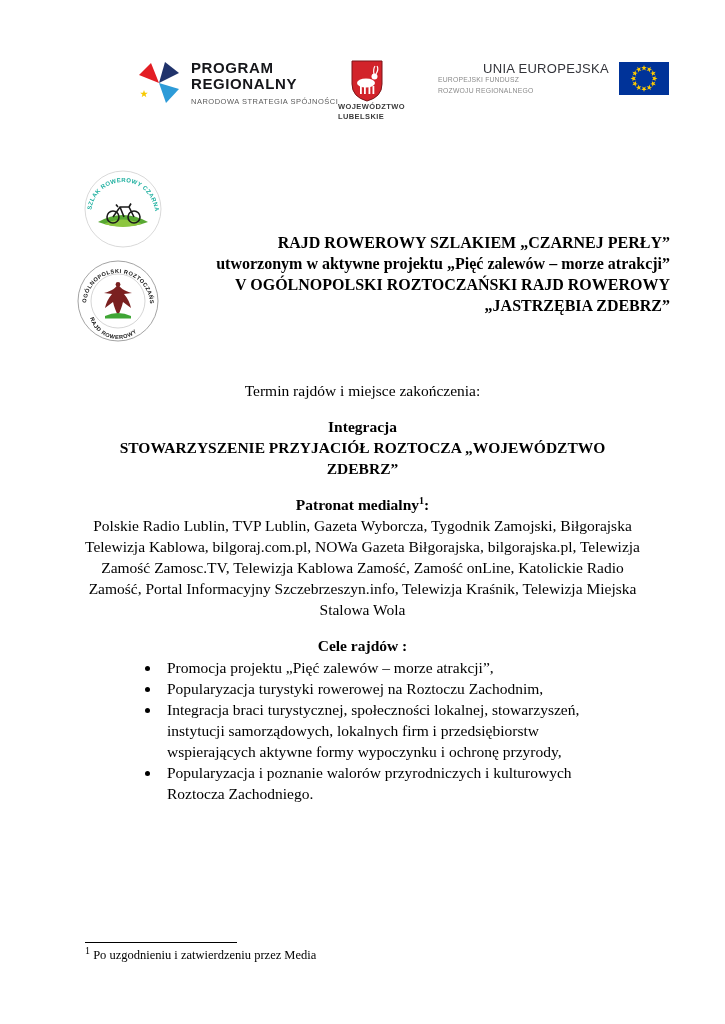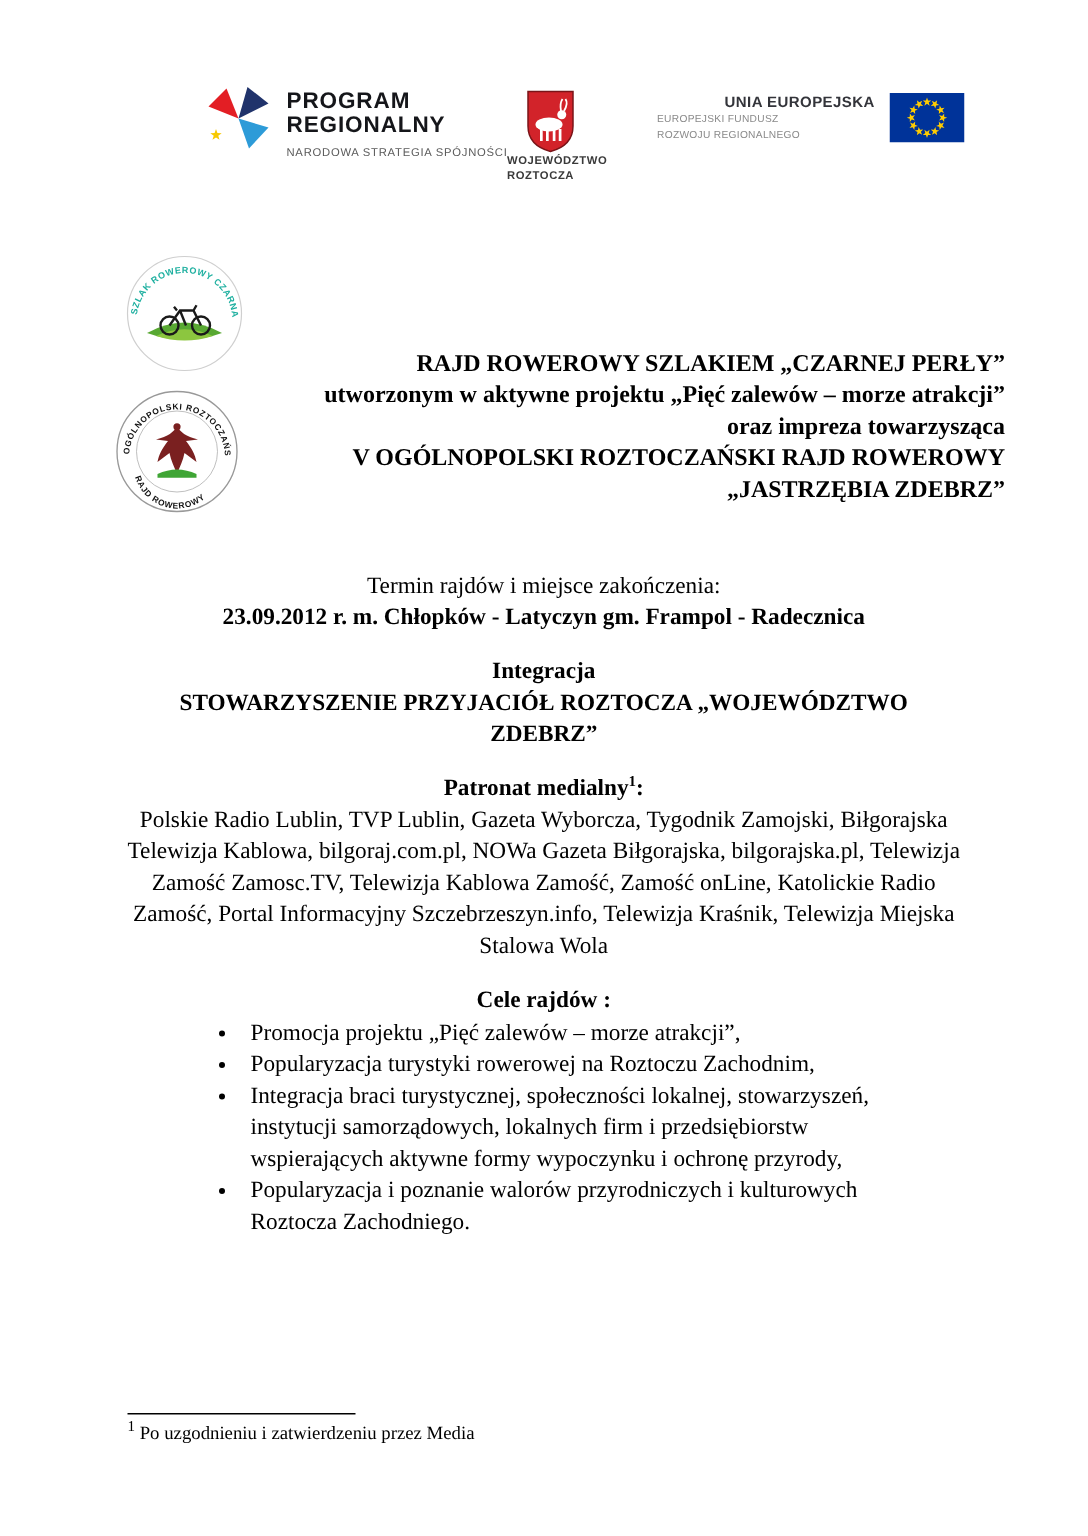--- a/index.html
+++ b/index.html
@@ -3,29 +3,29 @@
 <meta charset="utf-8">
 <style>
   html,body { margin:0; padding:0; background:#fff; }
   .page {
     position:relative; width:725px; height:1024px; margin:0 auto;
     background:#fff; color:#000;
     font-family:"Liberation Serif", serif;
     overflow:hidden;
   }
   
-  .hdr-program { position:absolute; left:136px; top:56px; display:flex; align-items:flex-start; }
+  .hdr-program { position:absolute; left:136px; top:56px; display:flex; align-items:flex-end; }
   .hdr-program .txt { margin-left:9px; padding-top:4px; }
   .prog-line { font-family:"Liberation Sans", sans-serif; font-weight:bold; font-size:15px; line-height:16px; letter-spacing:0.6px; color:#15161a; }
   .prog-tagline { font-family:"Liberation Sans", sans-serif; font-size:7.5px; letter-spacing:0.5px; color:#5a5a5a; margin-top:5px; }
   .hdr-lubelskie { position:absolute; left:330px; top:60px; display:flex; align-items:center;flex-direction:column; }
   .lub-txt { margin-left:8px; font-family:"Liberation Sans", sans-serif; font-weight:bold; font-size:7.5px; line-height:10px; color:#3a3a3a; letter-spacing:0.4px; }
   .hdr-eu { position:absolute; left:438px; top:62px; display:flex; align-items:flex-start; }
   .eu-txt { font-family:"Liberation Sans", sans-serif; line-height:9px; padding-top:2px; }
-  .eu-l1 { font-size:10px; font-weight:bold; color:#33343a; letter-spacing:0.3px;padding-left:45px; }
+  .eu-l1 { font-size:13px; font-weight:normal; color:#33343a; letter-spacing:0.3px;padding-left:45px; }
   .eu-l2 { font-size:6.8px; color:#8a8a8a; letter-spacing:0.2px; margin-top:2px; }
   .eu-flag { margin-left:10px; }
   
   .badge1 { position:absolute; left:84px; top:170px; }
   .badge2 { position:absolute; left:77px; top:260px; }
   
   .title-block {
     position:absolute; left:145px; right:55px; top:232px;
     text-align:right; font-weight:bold; font-size:16px; line-height:21px;
   }
@@ -71,21 +71,21 @@
       <ellipse cx="15" cy="23" rx="9" ry="4.6" fill="#ffffff"></ellipse>
       <circle cx="23.5" cy="16.5" r="3" fill="#ffffff"></circle>
       <path d="M25,14 q3,-5 1,-8 M23,14 q-1,-5 1,-8" stroke="#ffffff" stroke-width="1.2" fill="none"></path>
       <rect x="9" y="26" width="1.8" height="8" fill="#ffffff"></rect>
       <rect x="13" y="26" width="1.8" height="8" fill="#ffffff"></rect>
       <rect x="17.5" y="26" width="1.8" height="8" fill="#ffffff"></rect>
       <rect x="21.5" y="26" width="1.8" height="8" fill="#ffffff"></rect>
     </svg>
     <div class="lub-txt">
       <div>WOJEWÓDZTWO</div>
-      <div>ROZTOCZA</div>
+      <div>LUBELSKIE</div>
     </div>
   </div>
 
   <div class="hdr-eu">
     <div class="eu-txt">
       <div class="eu-l1">UNIA EUROPEJSKA</div>
       <div class="eu-l2">EUROPEJSKI FUNDUSZ</div>
       <div class="eu-l2">ROZWOJU REGIONALNEGO</div>
     </div>
     <svg class="eu-flag" width="50" height="33" viewBox="0 0 50 33">
@@ -141,28 +141,26 @@
       </text>
       <path d="M41,24 C39,28 35,31 27,33 L35,34 C31,39 29,43 28,48 L36,42 C37,47 39,51 41,56 C43,51 45,47 46,42 L54,48 C53,43 51,39 47,34 L55,33 C47,31 43,28 41,24 Z" fill="#7a2020"></path>
       <circle cx="41" cy="24.5" r="2.4" fill="#7a2020"></circle>
       <path d="M28,56 Q41,50 54,56 L54,58.5 H28 Z" fill="#3fa535"></path>
     </svg>
   </div>
 
   <div class="title-block">
     <div>RAJD ROWEROWY SZLAKIEM „CZARNEJ PERŁY”</div>
     <div>utworzonym w aktywne projektu „Pięć zalewów – morze atrakcji”</div>
-    <div>oraz impreza towarzysząca</div>
     <div>V OGÓLNOPOLSKI ROZTOCZAŃSKI RAJD ROWEROWY</div>
     <div>„JASTRZĘBIA ZDEBRZ”</div>
   </div>
 
   <div class="body-block">
     <div>Termin rajdów i miejsce zakończenia:</div>
-    <div class="b">23.09.2012 r. m. Chłopków - Latyczyn gm. Frampol - Radecznica</div>
 
     <div class="b gap">Integracja</div>
     <div class="b">STOWARZYSZENIE PRZYJACIÓŁ ROZTOCZA „WOJEWÓDZTWO ZDEBRZ”</div>
 
     <div class="b gap"><span>Patronat medialny</span><sup class="fn">1</sup><span>:</span></div>
     <div>Polskie Radio Lublin, TVP Lublin, Gazeta Wyborcza, Tygodnik Zamojski, Biłgorajska Telewizja Kablowa, bilgoraj.com.pl, NOWa Gazeta Biłgorajska, bilgorajska.pl, Telewizja Zamość Zamosc.TV, Telewizja Kablowa Zamość, Zamość onLine, Katolickie Radio Zamość, Portal Informacyjny Szczebrzeszyn.info, Telewizja Kraśnik, Telewizja Miejska Stalowa Wola</div>
 
     <div class="b gap">Cele rajdów :</div>
     <ul class="cele">
       <li>Promocja projektu „Pięć zalewów – morze atrakcji”,</li>

